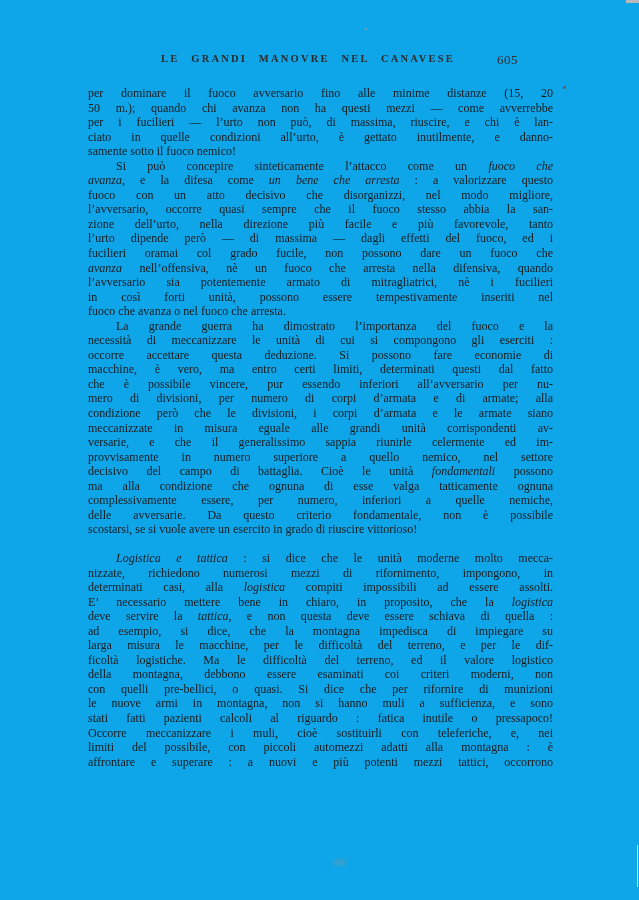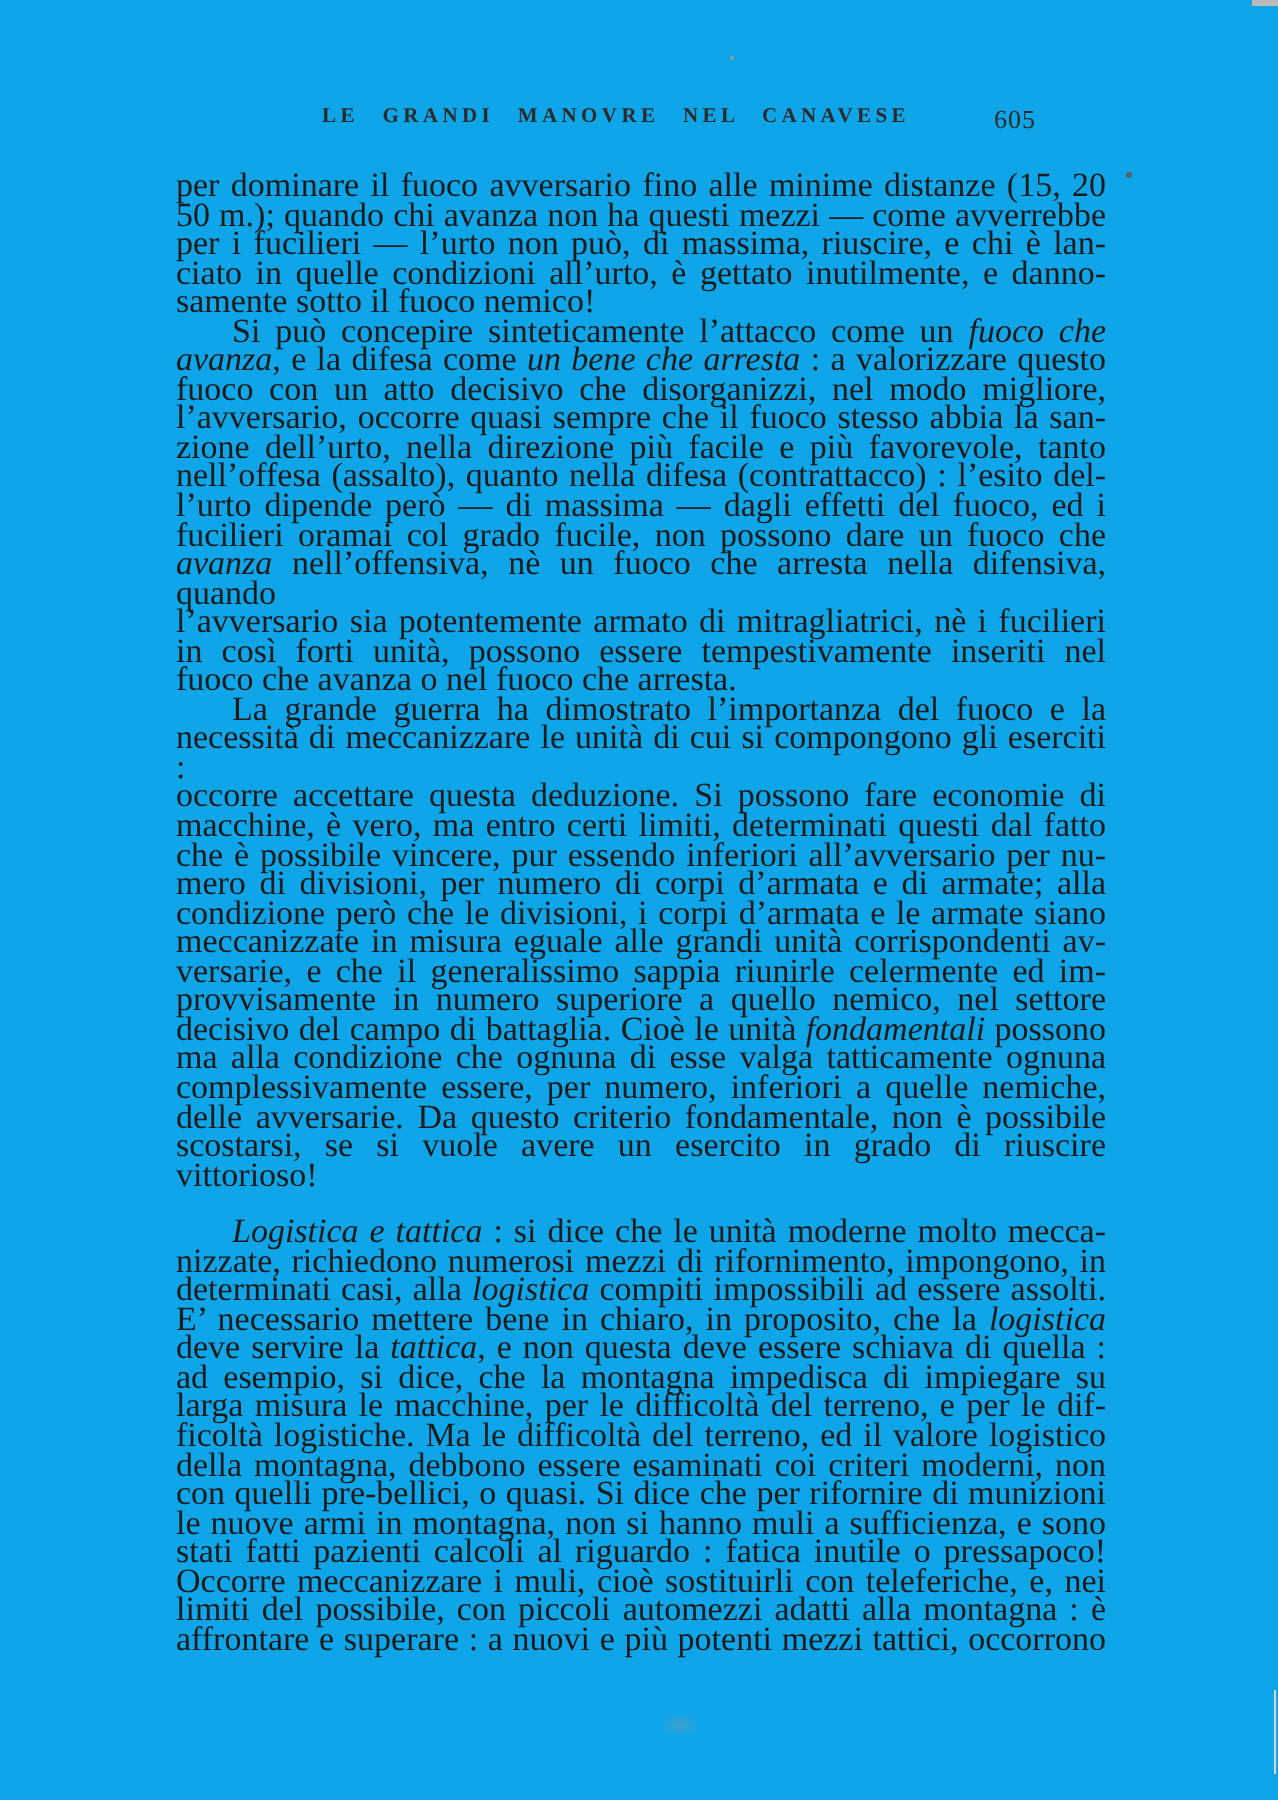--- a/index.html
+++ b/index.html
@@ -29,21 +29,21 @@
   .page-number {
     position: absolute;
     top: 52px; left: 497px;
     font-size: 13px;
     color: #2b2b2b;
     letter-spacing: 0.5px;
   }
   .body-text {
     position: absolute;
     top: 86px; left: 88px; width: 465px;
-    font-size: 17px;
+    font-size: 12px;
     line-height: 14.55px;
     color: #1b1b1b;
   }
   .paragraph { margin: 0; }
   .paragraph.gap-before { margin-top: 14px; }
   .line {
     text-align: justify;
     text-align-last: justify;
     white-space: normal;
   }
@@ -91,21 +91,20 @@
         <div class="line">per i fucilieri — l’urto non può, di massima, riuscire, e chi è lan-</div>
         <div class="line">ciato in quelle condizioni all’urto, è gettato inutilmente, e danno-</div>
         <div class="line last">samente sotto il fuoco nemico!</div>
       </div>
       <div class="paragraph para-indent">
         <div class="line">Si può concepire sinteticamente l’attacco come un <span class="em">fuoco che</span></div>
         <div class="line"><span class="em">avanza</span>, e la difesa come <span class="em">un bene che arresta</span> : a valorizzare questo</div>
         <div class="line">fuoco con un atto decisivo che disorganizzi, nel modo migliore,</div>
         <div class="line">l’avversario, occorre quasi sempre che il fuoco stesso abbia la san-</div>
         <div class="line">zione dell’urto, nella direzione più facile e più favorevole, tanto</div>
-        <div class="line">nell’offesa (assalto), quanto nella difesa (contrattacco) : l’esito del-</div>
         <div class="line">l’urto dipende però — di massima — dagli effetti del fuoco, ed i</div>
         <div class="line">fucilieri oramai col grado fucile, non possono dare un fuoco che</div>
         <div class="line"><span class="em">avanza</span> nell’offensiva, nè un fuoco che arresta nella difensiva, quando</div>
         <div class="line">l’avversario sia potentemente armato di mitragliatrici, nè i fucilieri</div>
         <div class="line">in così forti unità, possono essere tempestivamente inseriti nel</div>
         <div class="line last">fuoco che avanza o nel fuoco che arresta.</div>
       </div>
       <div class="paragraph para-indent">
         <div class="line">La grande guerra ha dimostrato l’importanza del fuoco e la</div>
         <div class="line">necessità di meccanizzare le unità di cui si compongono gli eserciti :</div>

